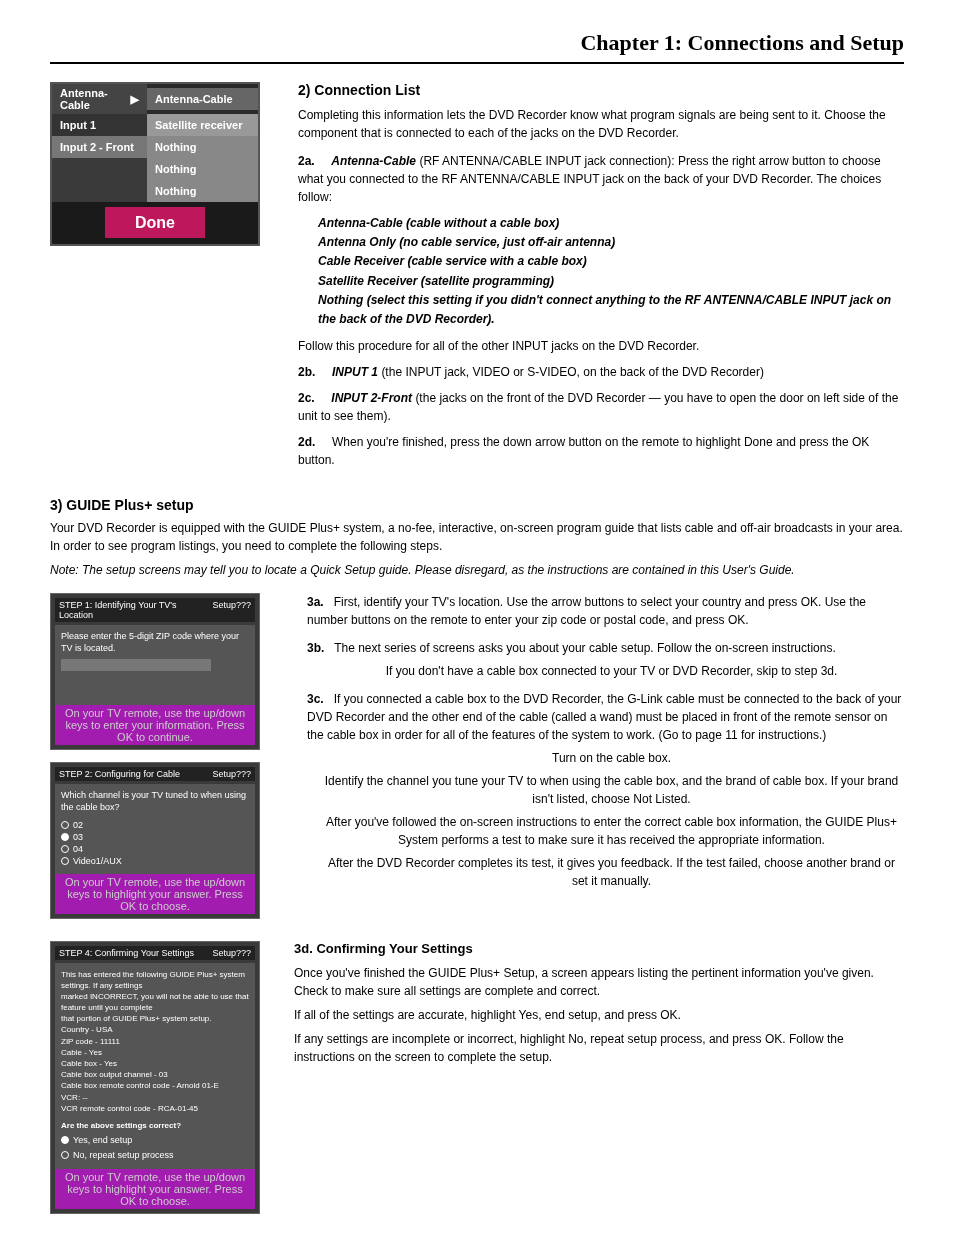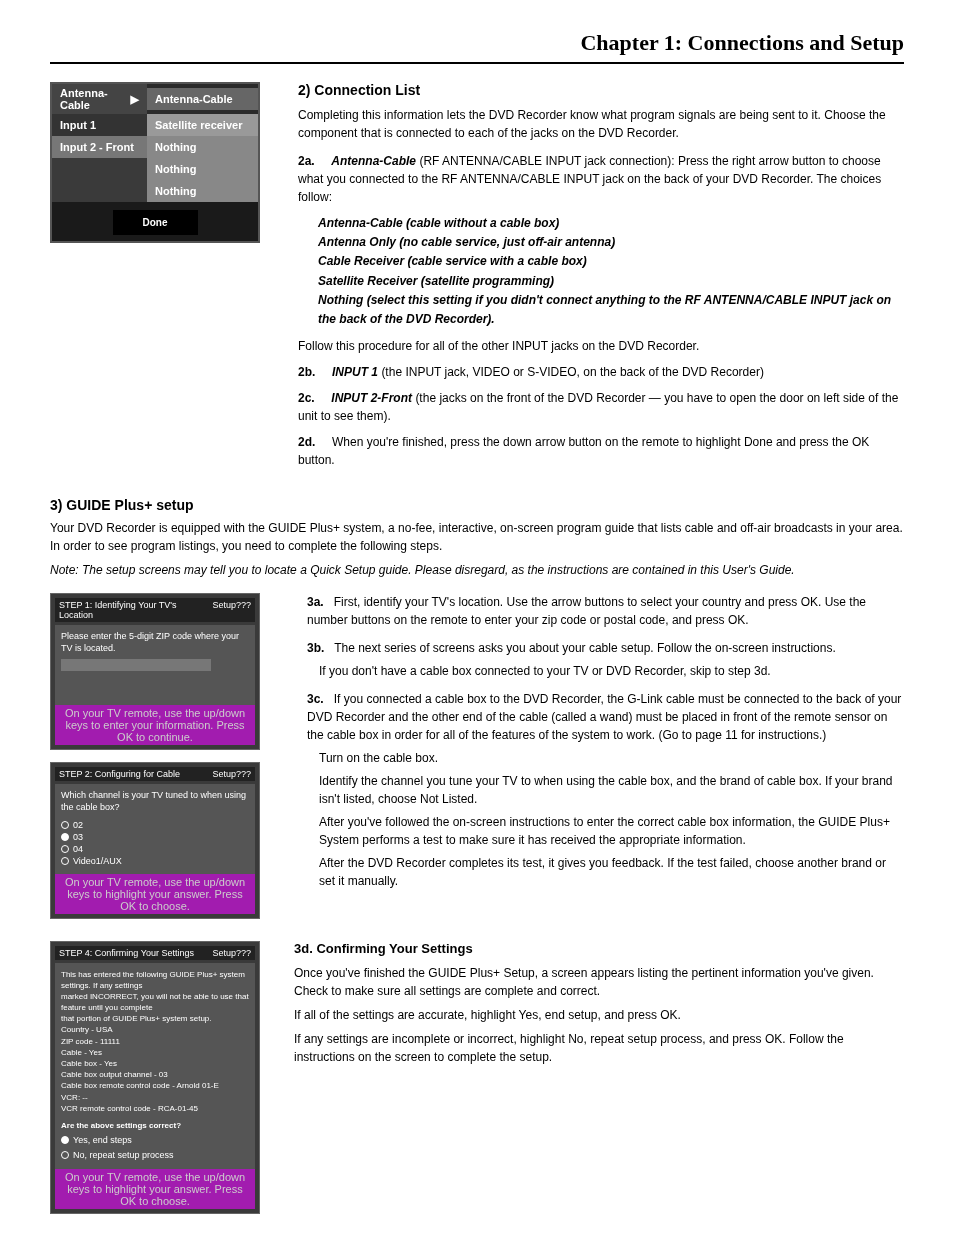--- a/index.html
+++ b/index.html
@@ -103,23 +103,23 @@
     }
 
     .tv-done-row {
       background: #1a1a1a;
       display: flex;
       justify-content: center;
       padding: 6px 0;
     }
 
     .tv-done-btn {
-      background: #000000;
+      background: #be185d;
       color: #fff;
-      font-size: 10px;
+      font-size: 16px;
       font-weight: bold;
       padding: 7px 30px;
     }
 
     
     .right-panel {
       flex: 1;
     }
 
     .section-title {
@@ -271,20 +271,21 @@
     .step-item-body {
       font-size: 12px;
       line-height: 1.5;
       margin-bottom: 5px;
     }
 
     .step-sub-note {
       font-size: 12px;
       line-height: 1.5;
       margin-bottom: 5px;
+      text-align: center;
     }
 
     
     .confirm-section {
       display: flex;
       gap: 24px;
       margin-top: 10px;
     }
 
     .confirm-image {
@@ -530,21 +531,21 @@
             <div>ZIP code - 11111</div>
             <div>Cable - Yes</div>
             <div>Cable box - Yes</div>
             <div>Cable box output channel - 03</div>
             <div>Cable box remote control code - Arnold 01-E</div>
             <div>VCR: --</div>
             <div>VCR remote control code - RCA-01-45</div>
             <div style="margin-top:6px;font-weight:bold;">Are the above settings correct?</div>
             <div class="radio-item" style="margin-top:3px;">
               <div class="radio-dot selected"></div>
-              <span>Yes, end steps</span>
+              <span>Yes, end setup</span>
             </div>
             <div class="radio-item">
               <div class="radio-dot"></div>
               <span>No, repeat setup process</span>
             </div>
           </div>
           <div class="step-image-footer">On your TV remote, use the up/down keys to highlight your answer. Press OK to choose.</div>
         </div>
       </div>
 

